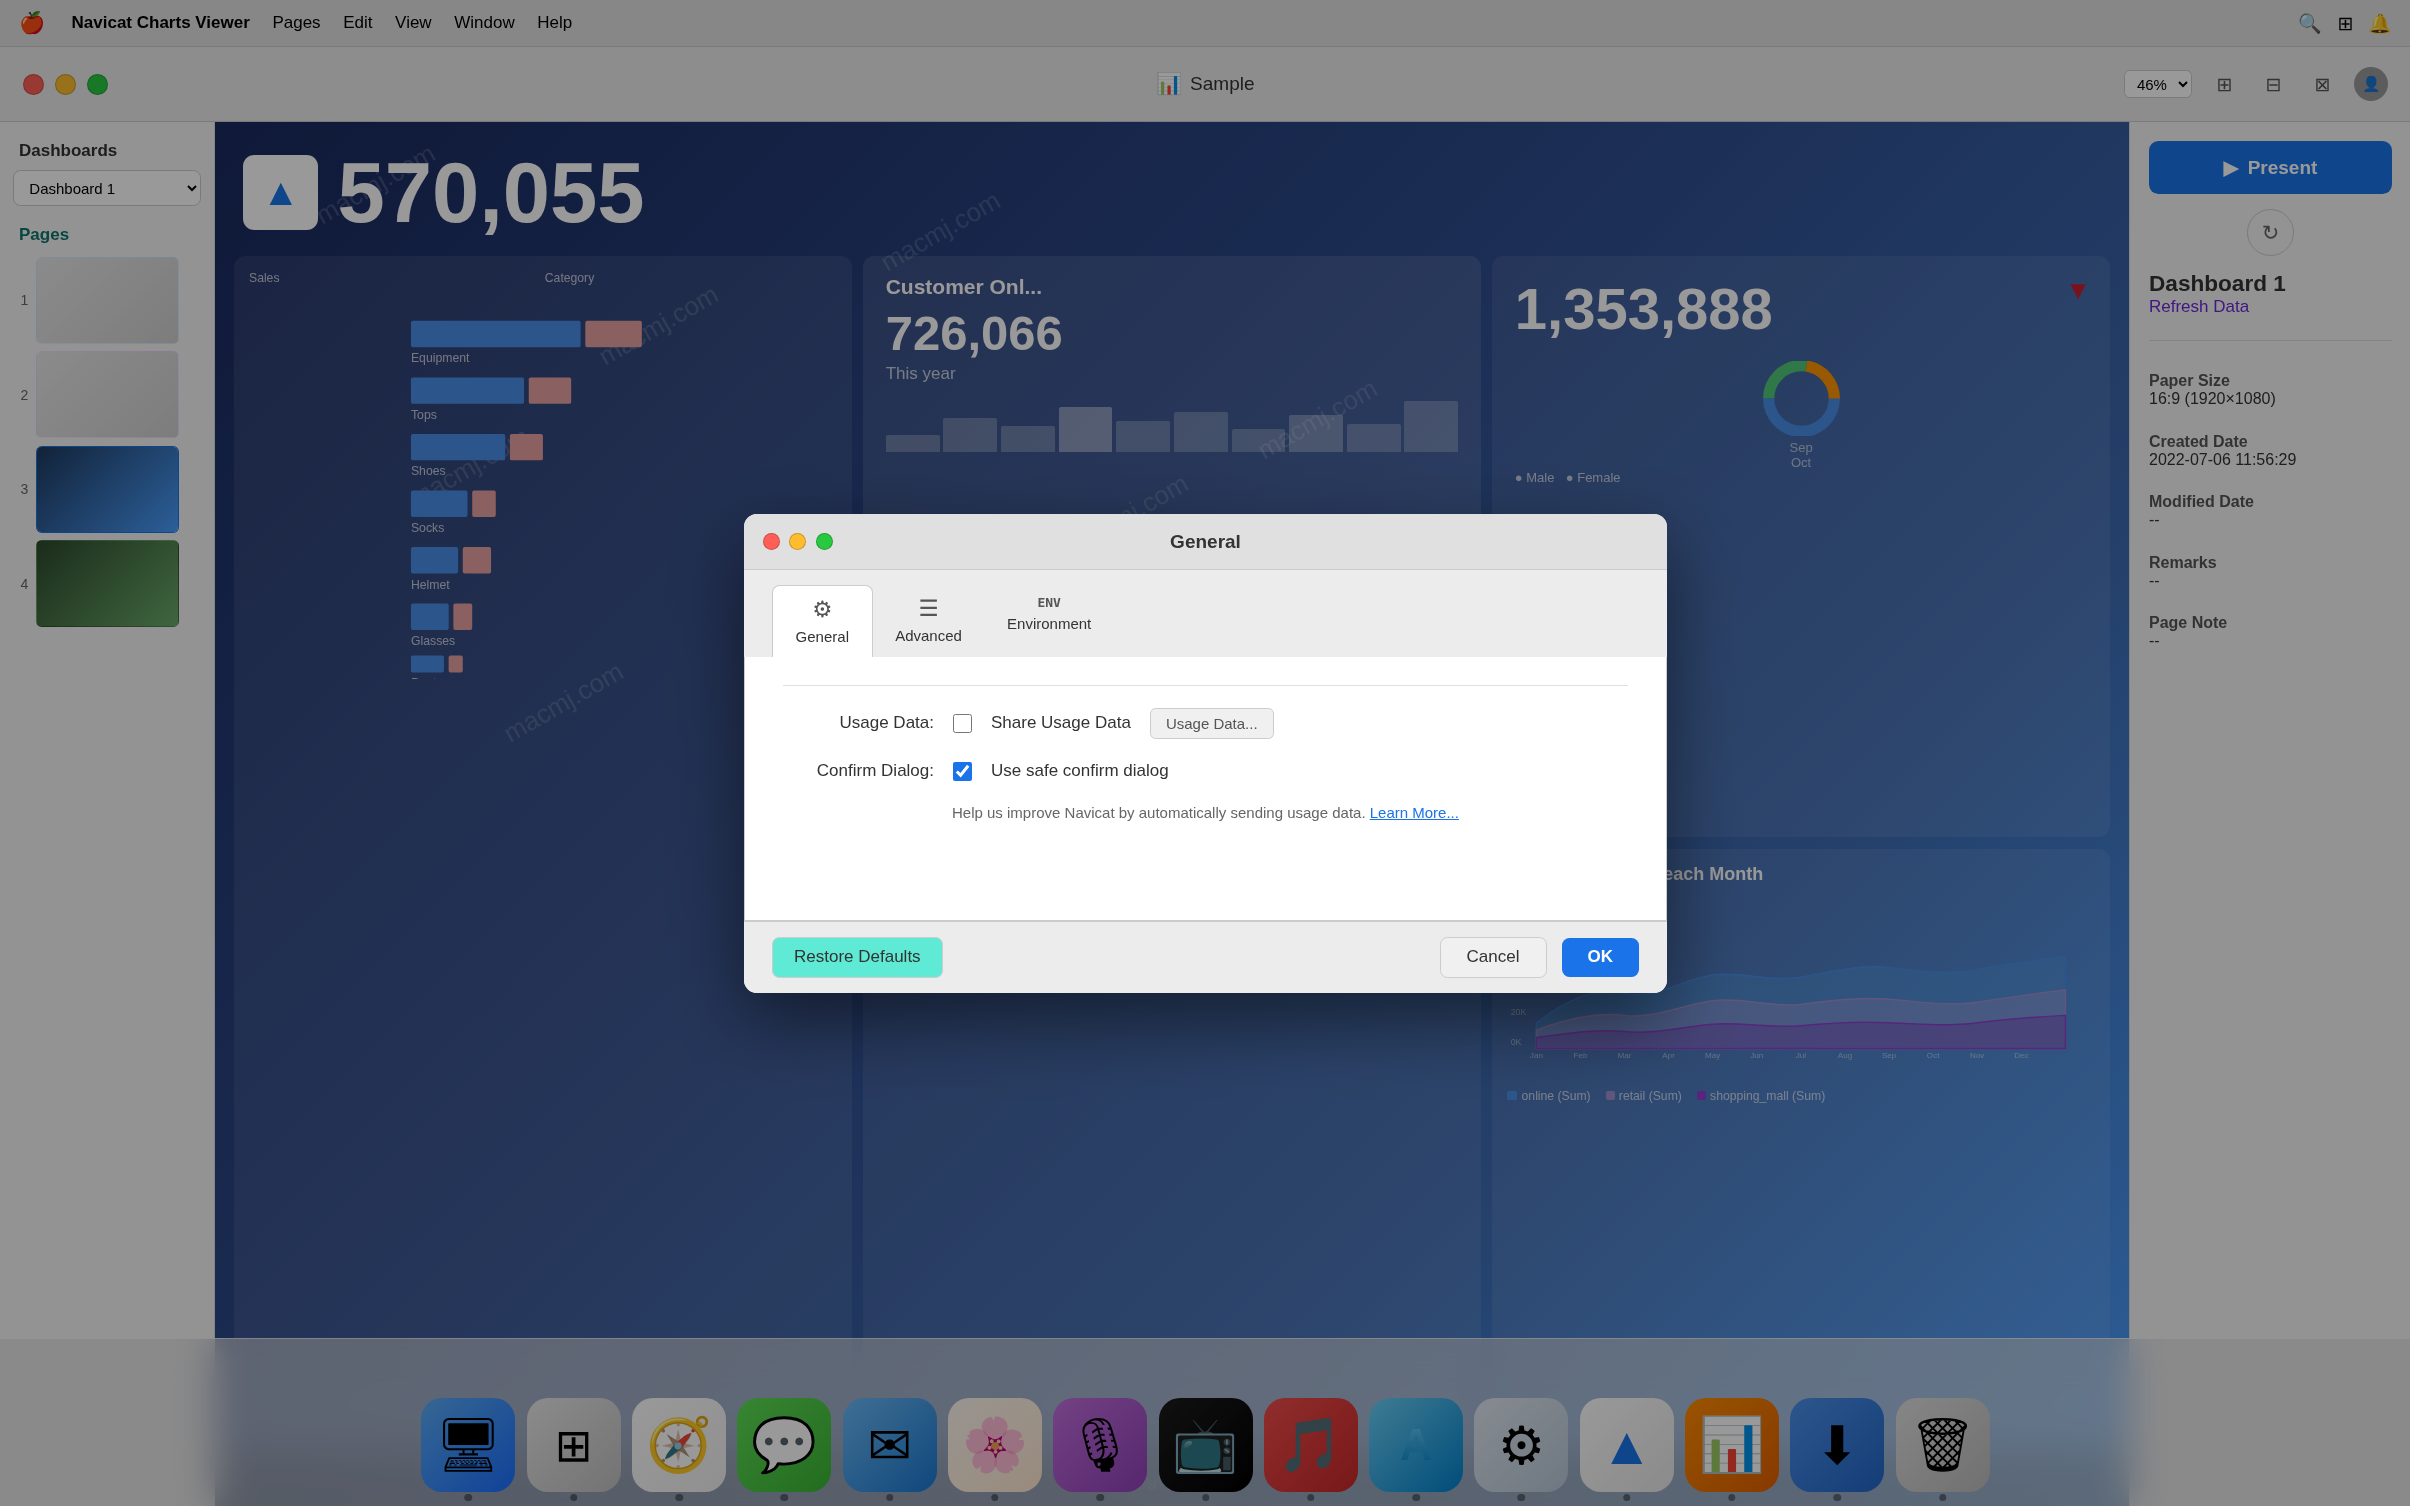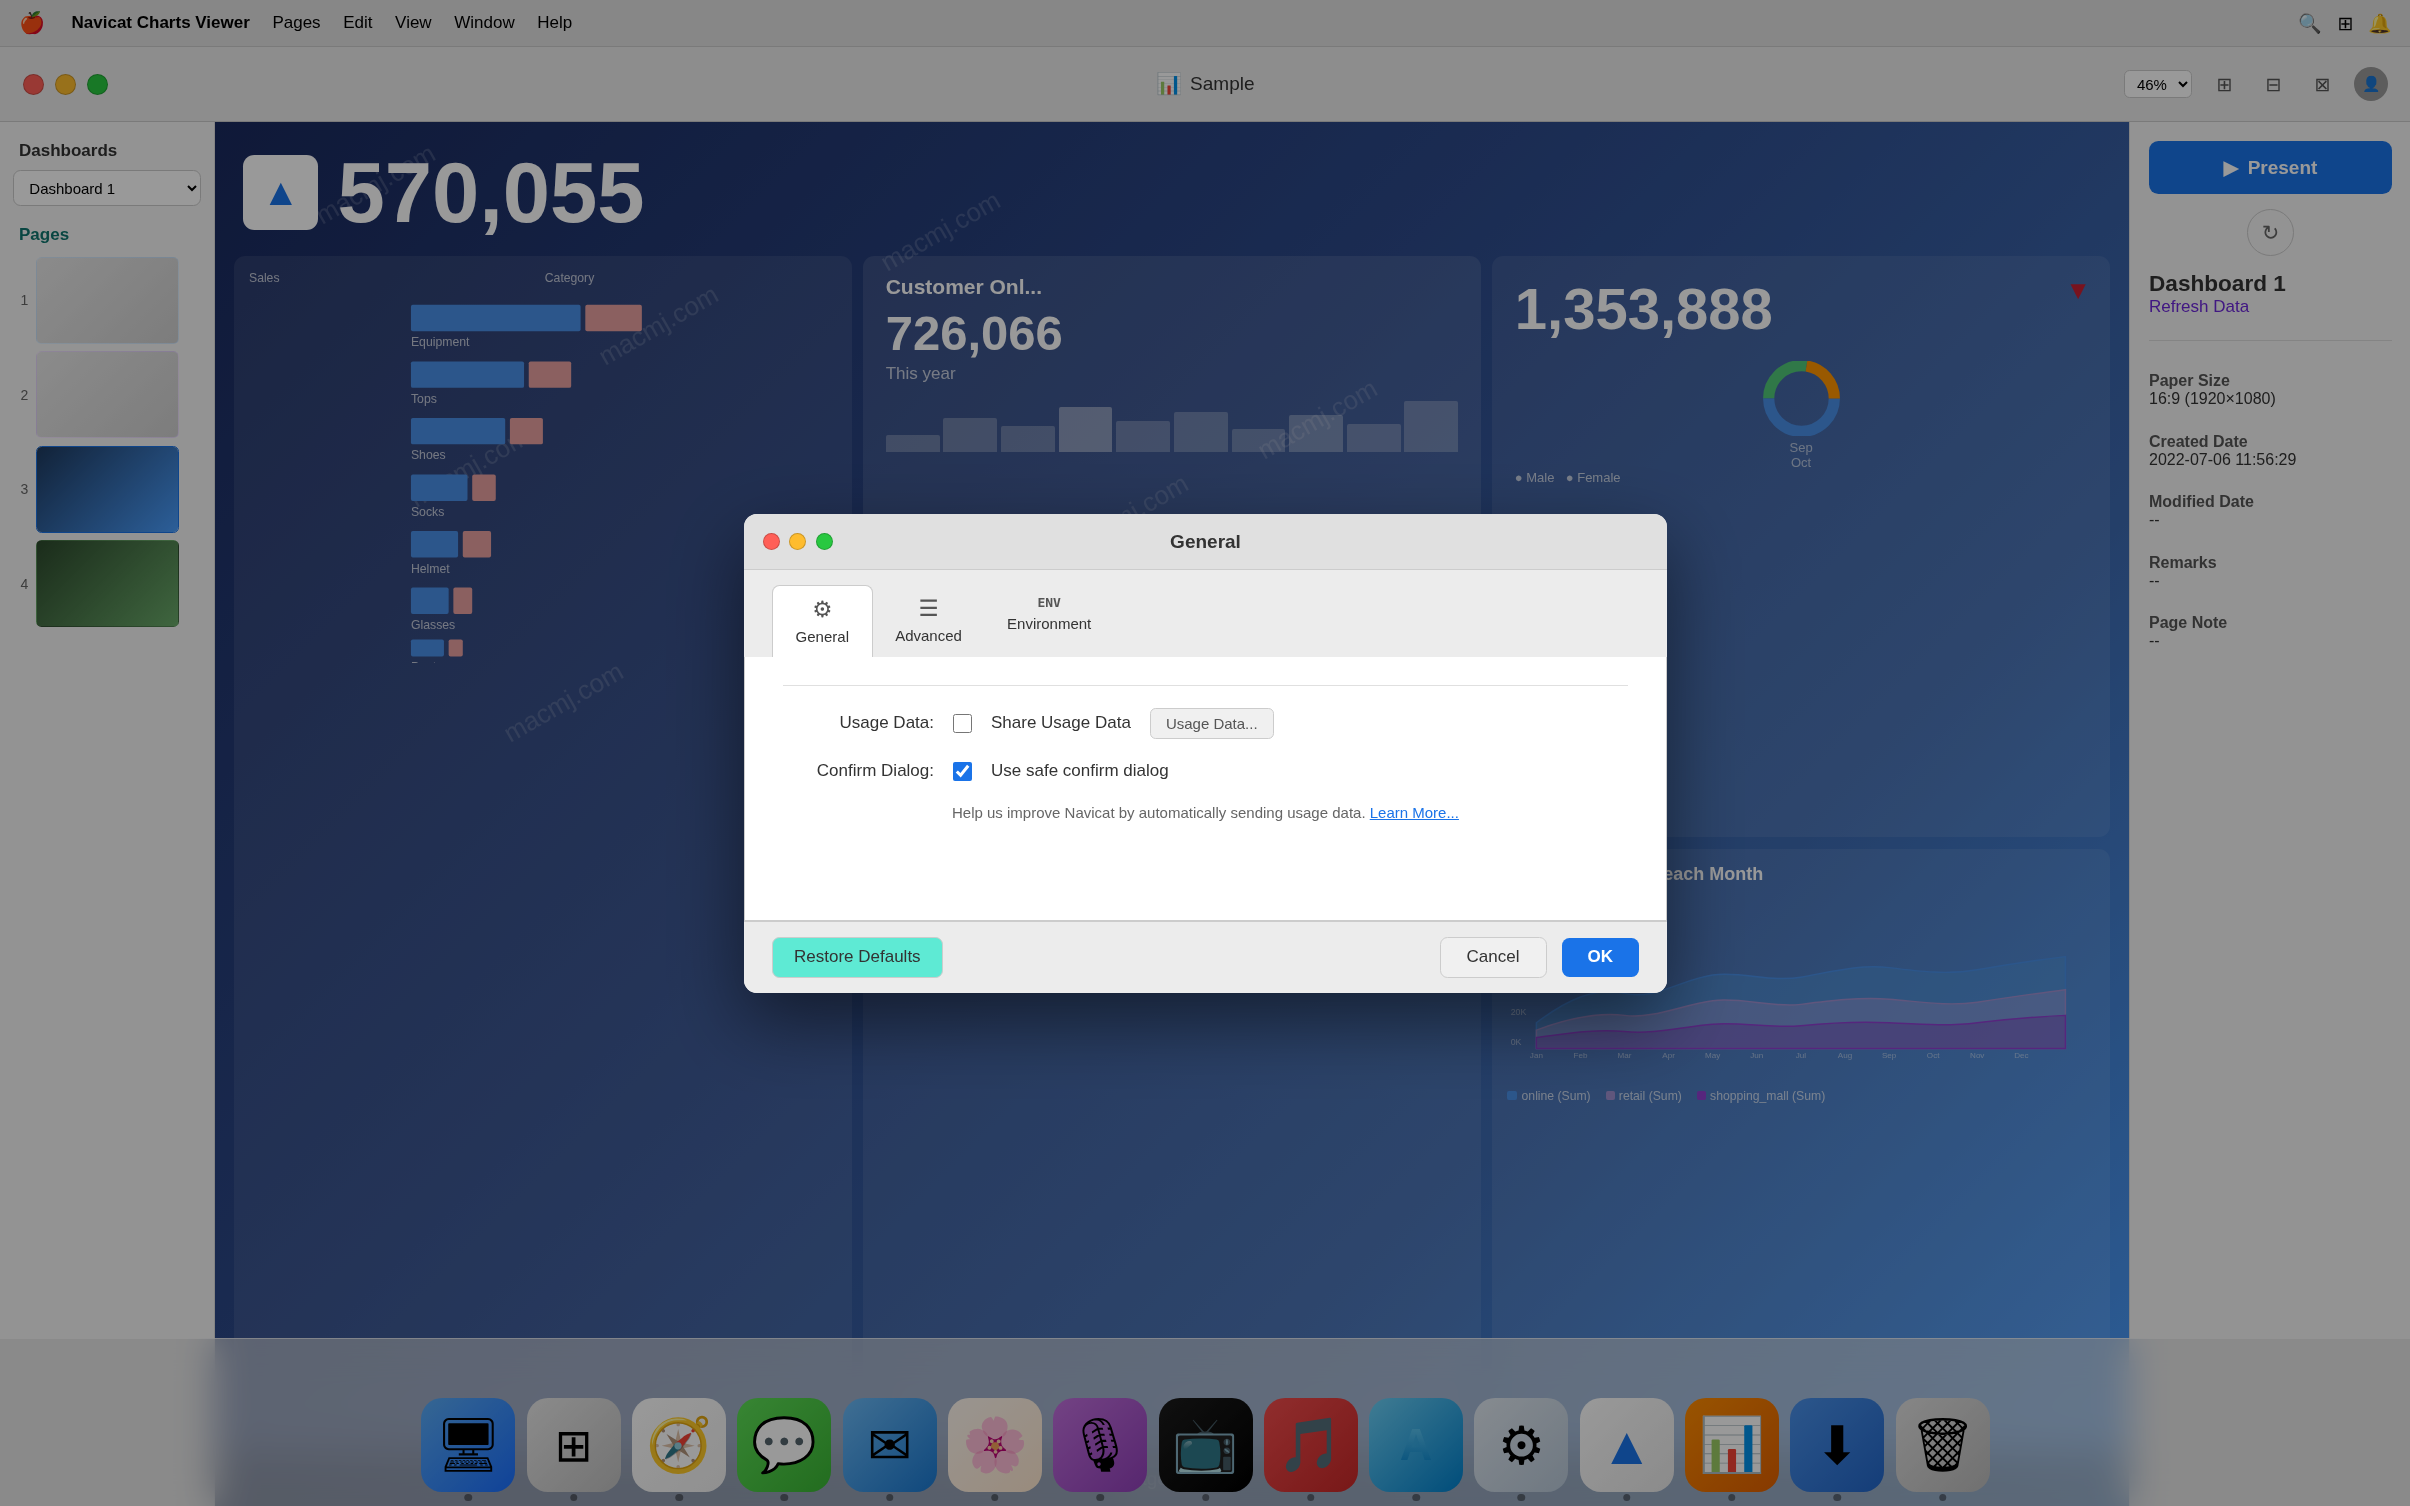--- a/index.html
+++ b/index.html
@@ -680,21 +680,21 @@
               </div>
               <div style="font-size:13px;color:rgba(255,255,255,0.6);margin-top:3.8px;text-align:center;">Sep<br>Oct</div>
 
               <div style="display:flex;gap:11.3px;font-size:13px;color:rgba(255,255,255,0.7);margin-top:0;">
                 <span>● Male</span>
                 <span>● Female</span>
               </div>
             </div>
 
             <div style="background:rgba(255,255,255,0.08);border-radius:11.3px;padding:15px;color:#fff;grid-row:1/3;">
-              <div style="display:grid;grid-template-columns:1fr 1fr;gap:3.8px;font-size:12.2px;color:rgba(255,255,255,0.7);margin-bottom:1px;">
+              <div style="display:grid;grid-template-columns:1fr 1fr;gap:3.8px;font-size:12.2px;color:rgba(255,255,255,0.7);margin-bottom:17px;">
                 <span>Sales</span>
                 <span>Category</span>
               </div>
               <svg width="100%" height="377" viewBox="0 0 280 400">
 
                 <rect x="0" y="20" width="180" height="28" fill="#4a90e8" rx="2"></rect>
                 <rect x="185" y="20" width="60" height="28" fill="#e8a0a0" rx="2"></rect>
                 <text x="0" y="64" fill="rgba(255,255,255,0.7)" font-size="13">Equipment</text>
 
                 <rect x="0" y="80" width="120" height="28" fill="#4a90e8" rx="2"></rect>

